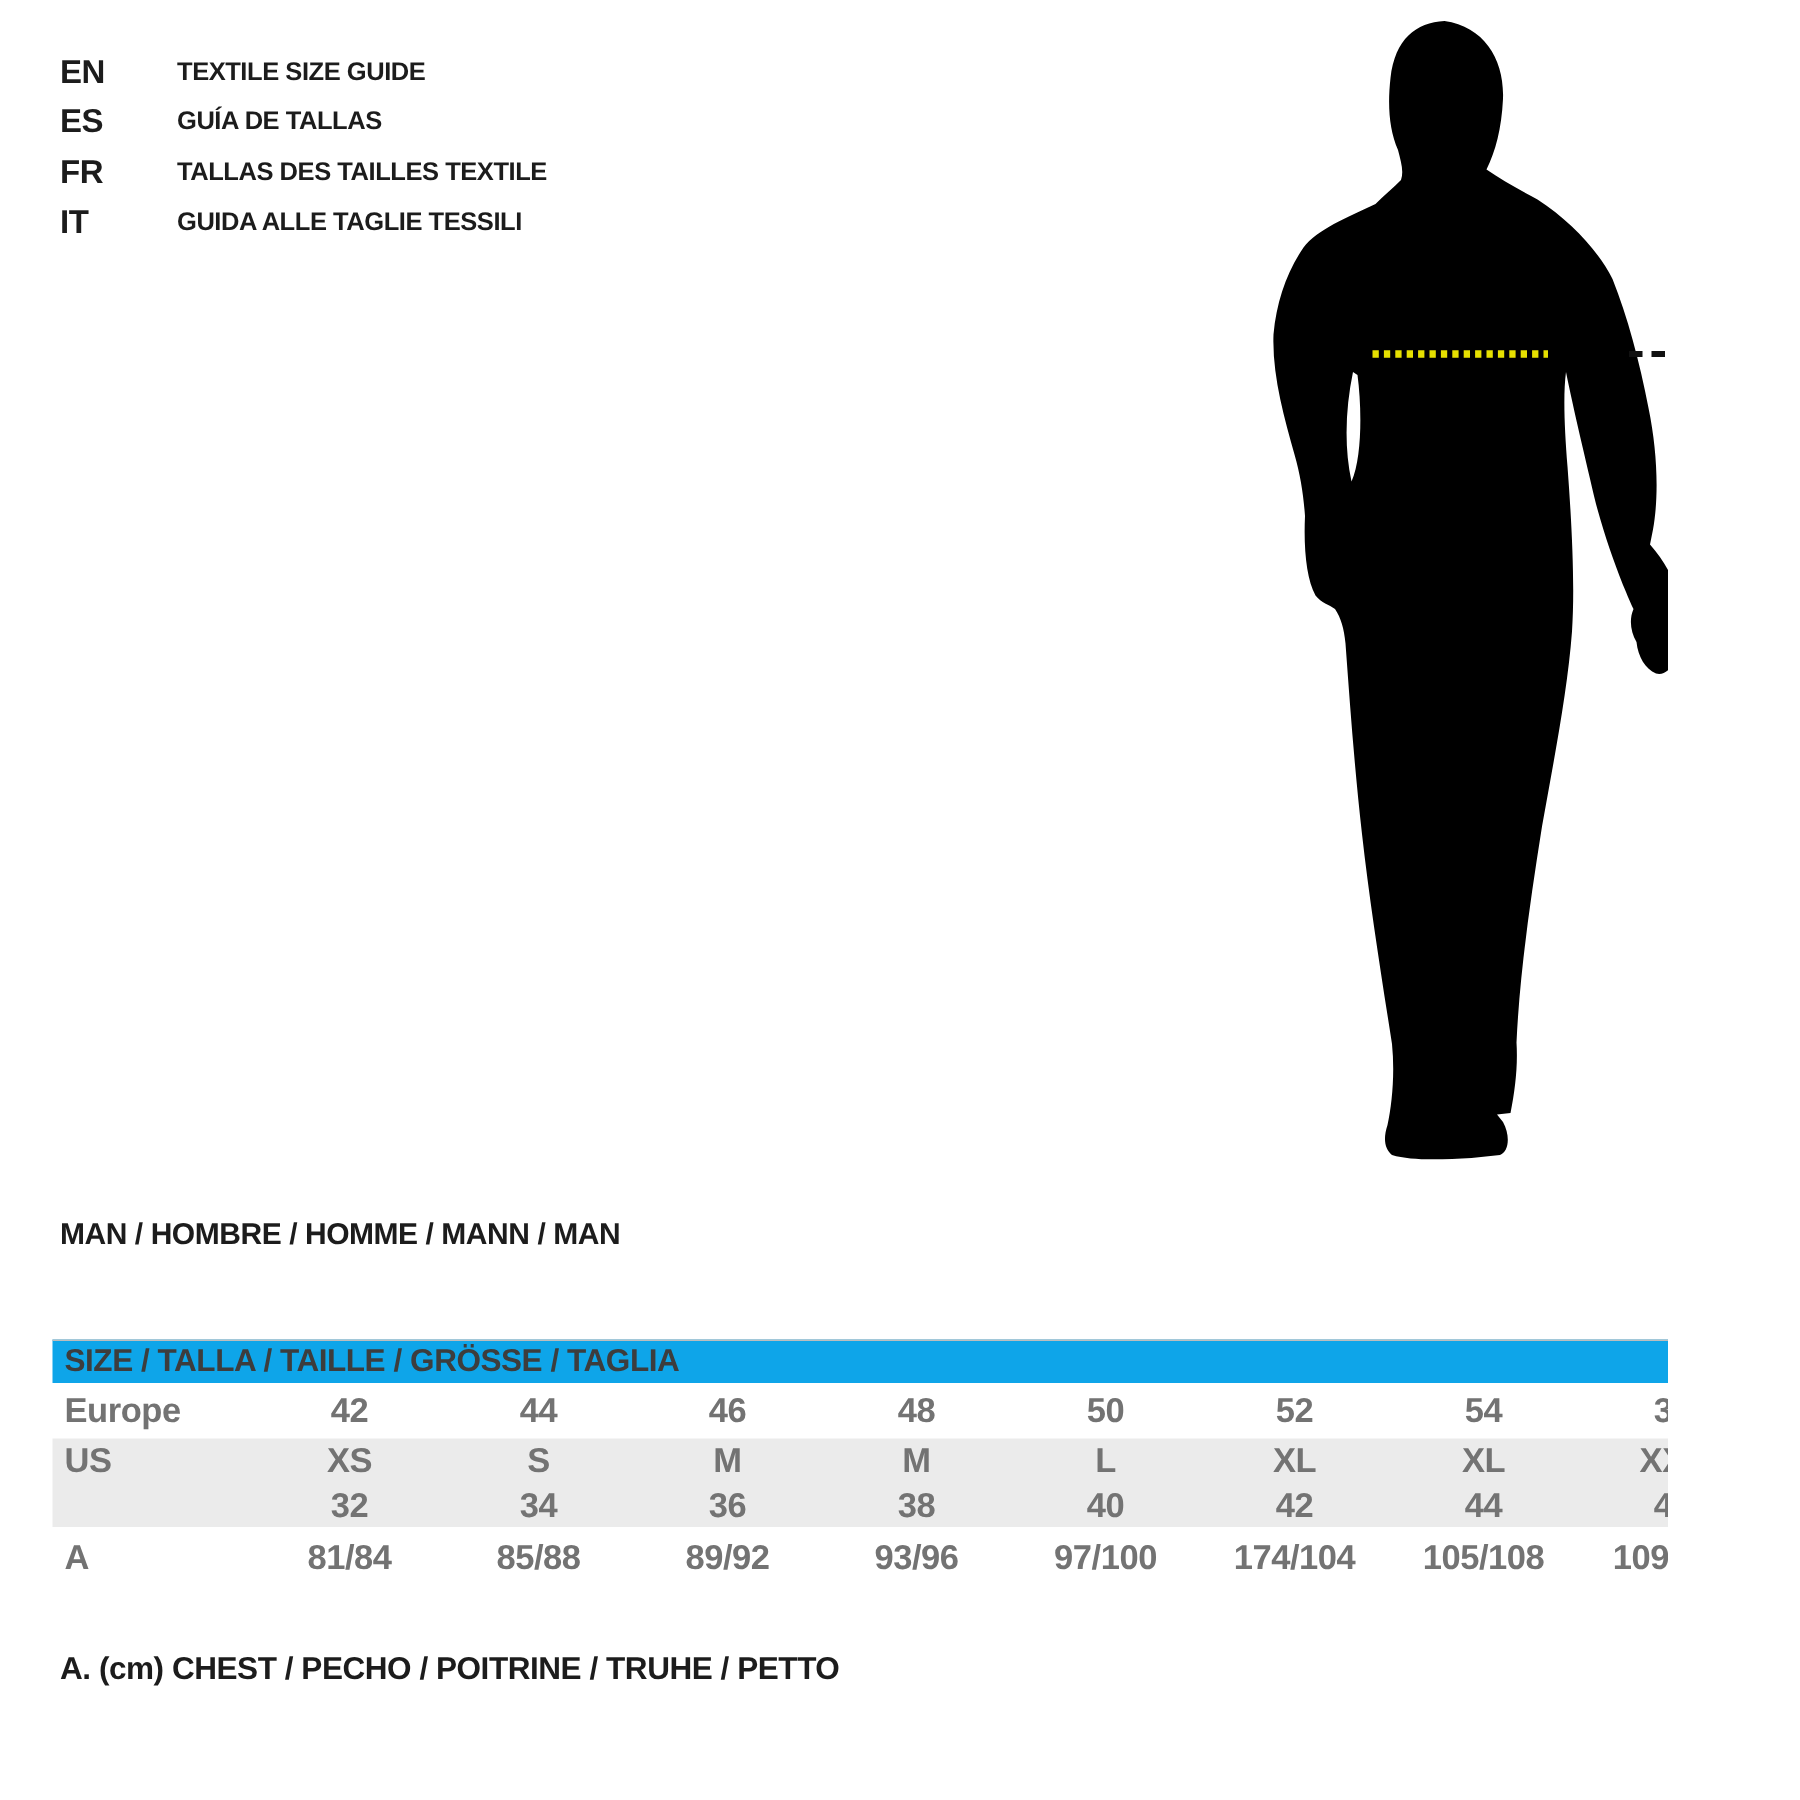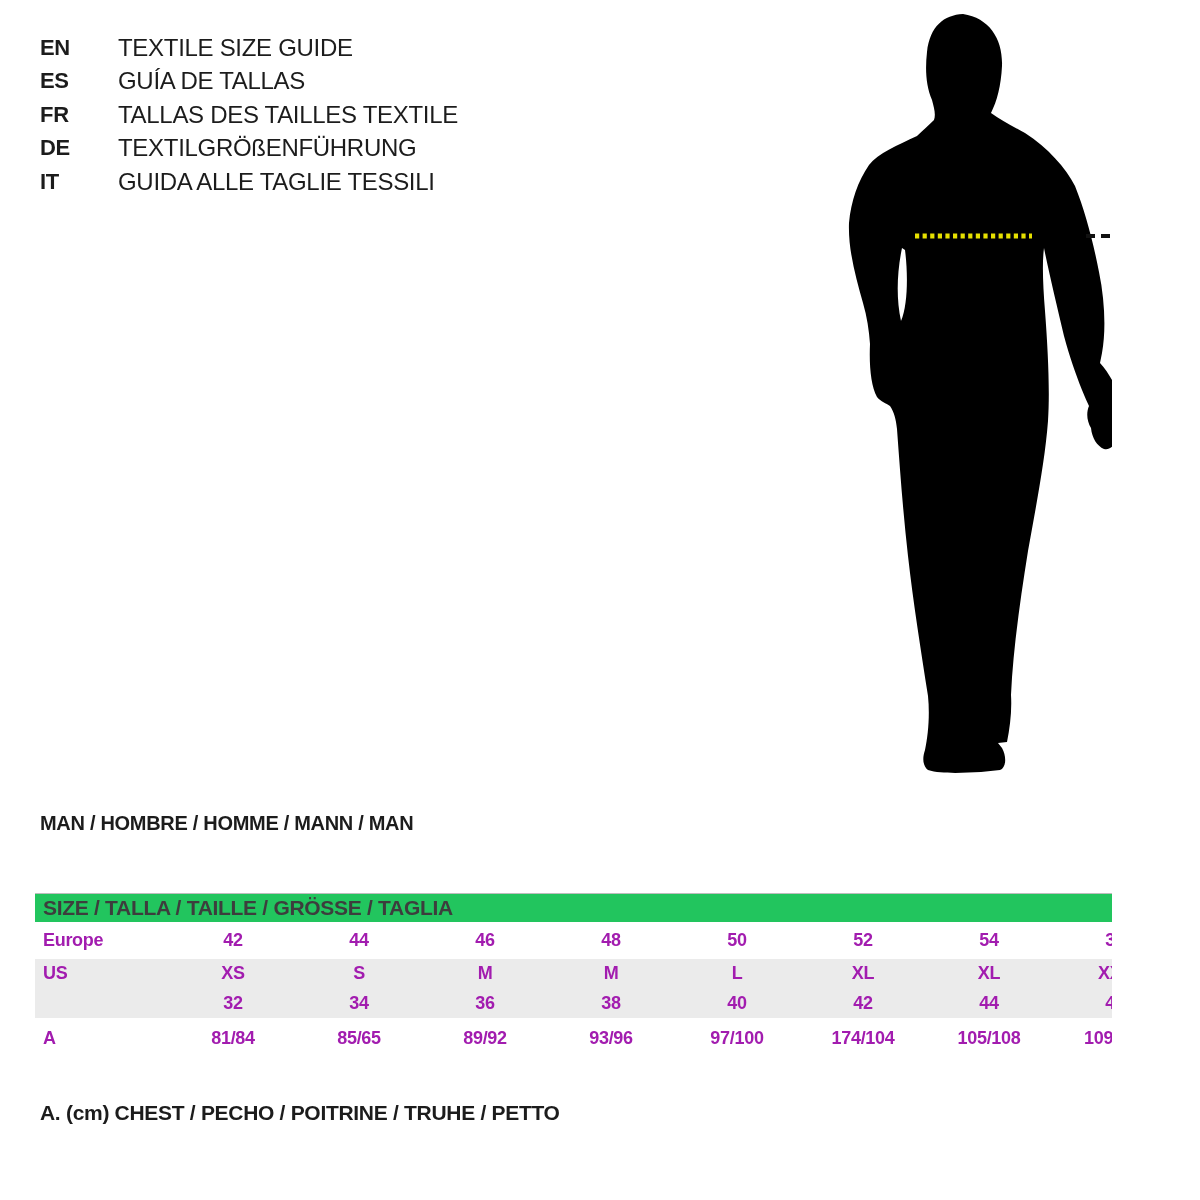--- a/index.html
+++ b/index.html
@@ -4,40 +4,40 @@
 <style>
   html,body{margin:0;padding:0;background:#fff;}
   #page{
     position:relative;width:1112px;height:1200px;background:#ffffff;overflow:hidden;
     font-family:"Liberation Sans","DejaVu Sans",sans-serif;color:#1c1c1c;
   }
   
   #lang-block{position:absolute;left:40px;top:31px;}
   .lang-row{display:flex;height:33.5px;align-items:center;}
   .lang-code{width:78px;font-size:22px;font-weight:bold;letter-spacing:-0.3px;}
-  .lang-label{font-size:24px;font-weight:normal;letter-spacing:-0.3px;white-space:nowrap;}
+  .lang-label{font-size:17px;font-weight:bold;letter-spacing:-0.3px;white-space:nowrap;}
   
   #product-block{position:absolute;left:40px;top:223px;}
   .product-line{font-size:23px;font-weight:bold;letter-spacing:-0.3px;line-height:31px;white-space:nowrap;}
   
   #figure-wrap{position:absolute;left:825px;top:10px;width:340px;height:780px;}
   #measure-label-a{
     position:absolute;left:1122px;top:223px;font-size:22px;font-weight:bold;line-height:26px;
   }
   
   #section-title{position:absolute;left:40px;top:812px;font-size:20px;font-weight:bold;letter-spacing:-0.3px;}
   
   #size-table{position:absolute;left:35px;top:893px;width:1143px;}
   #size-table .thead{
-    height:29px;background:#22c55e;display:flex;align-items:center;
+    height:29px;background:#0ea5e9;display:flex;align-items:center;
     border-top:1px solid #bdbdbd;box-sizing:border-box;
   }
   #size-table .thead span{font-size:21px;font-weight:bold;color:#3d3d3d;padding-left:8px;letter-spacing:-0.3px;}
   .trow{display:grid;grid-template-columns:135px repeat(8,1fr);}
-  .trow .cell{display:flex;align-items:center;justify-content:center;font-size:18px;font-weight:bold;letter-spacing:-0.3px;color:#a21caf;}
+  .trow .cell{display:flex;align-items:center;justify-content:center;font-size:23px;font-weight:bold;letter-spacing:-0.3px;color:#737373;}
   .trow .cell.label{justify-content:flex-start;padding-left:8px;}
   .r-europe{height:37px;background:#ffffff;}
   .r-us{height:29px;background:#ebebeb;}
   .r-num{height:30px;background:#ebebeb;}
   .r-a{height:40px;background:#ffffff;}
   
   #footnote{position:absolute;left:40px;top:1101px;font-size:21px;font-weight:bold;letter-spacing:-0.3px;}
 </style>
 </head>
 <body>
@@ -49,24 +49,20 @@
       <span class="lang-code">EN</span>
       <span class="lang-label">TEXTILE SIZE GUIDE</span>
     </div>
     <div class="lang-row">
       <span class="lang-code">ES</span>
       <span class="lang-label">GUÍA DE TALLAS</span>
     </div>
     <div class="lang-row">
       <span class="lang-code">FR</span>
       <span class="lang-label">TALLAS DES TAILLES TEXTILE</span>
-    </div>
-    <div class="lang-row">
-      <span class="lang-code">DE</span>
-      <span class="lang-label">TEXTILGRÖßENFÜHRUNG</span>
     </div>
     <div class="lang-row">
       <span class="lang-code">IT</span>
       <span class="lang-label">GUIDA ALLE TAGLIE TESSILI</span>
     </div>
   </div>
 
 
   <div id="figure-wrap">
     <svg width="340" height="780" viewBox="825 10 340 780" xmlns="http://www.w3.org/2000/svg">
@@ -158,21 +154,21 @@
       <div class="cell">36</div>
       <div class="cell">38</div>
       <div class="cell">40</div>
       <div class="cell">42</div>
       <div class="cell">44</div>
       <div class="cell">46</div>
     </div>
     <div class="trow r-a">
       <div class="cell label">A</div>
       <div class="cell">81/84</div>
-      <div class="cell">85/65</div>
+      <div class="cell">85/88</div>
       <div class="cell">89/92</div>
       <div class="cell">93/96</div>
       <div class="cell">97/100</div>
       <div class="cell">174/104</div>
       <div class="cell">105/108</div>
       <div class="cell">109/112</div>
     </div>
   </div>
 
   <div id="footnote">A. (cm) CHEST / PECHO / POITRINE / TRUHE / PETTO</div>

